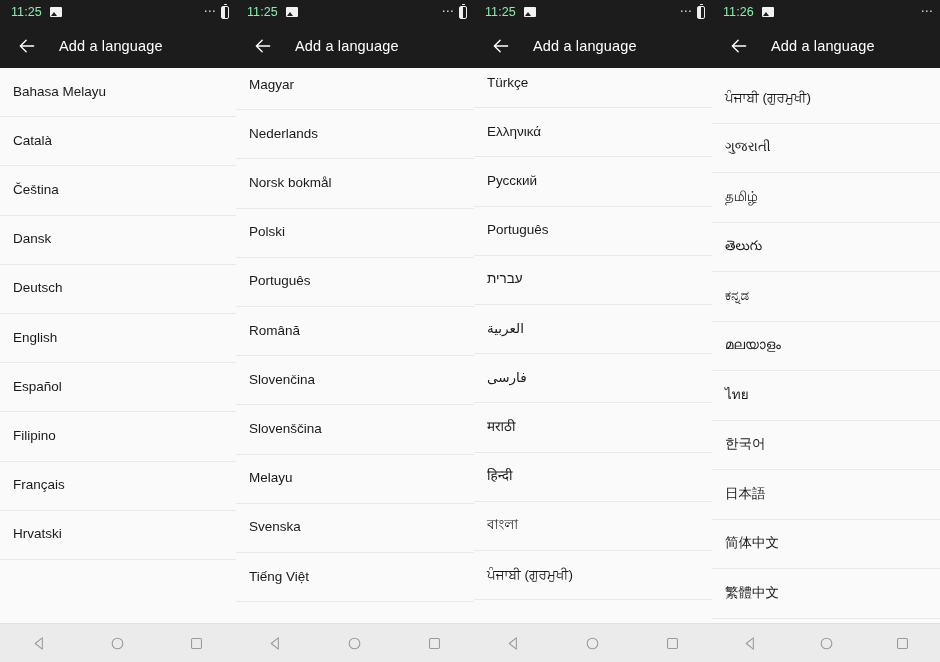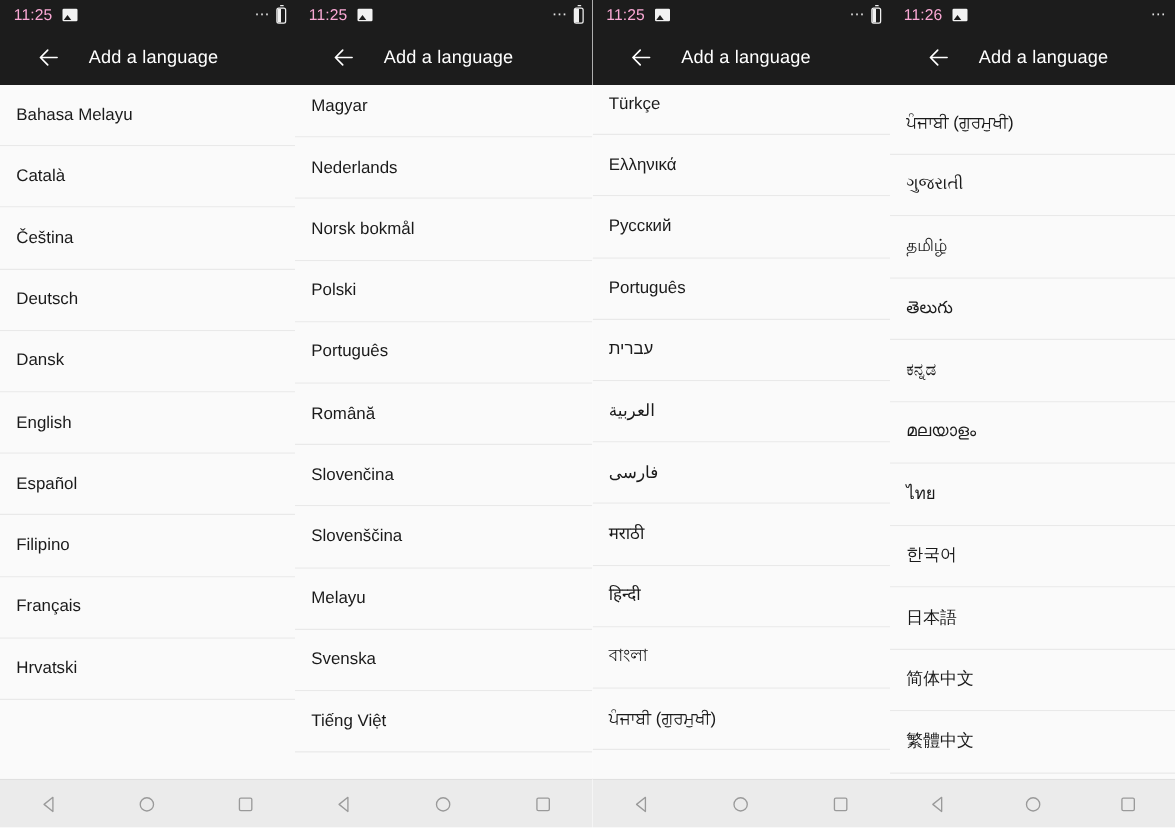--- a/index.html
+++ b/index.html
@@ -53,21 +53,21 @@
     flex: 0 0 auto;
   }
   .status-left {
     display: flex;
     align-items: center;
     gap: 8px;
   }
   .status-time {
     font-size: 12.5px;
     letter-spacing: 0.1px;
-    color: #f9a8d4;
+    color: #86efac;
     line-height: 1;
   }
   .status-right {
     display: flex;
     align-items: center;
     gap: 5px;
   }
   .icon-photo {
     width: 12px;
     height: 10px;
@@ -114,21 +114,21 @@
     border-radius: 1px;
   }
 
   
   .appbar {
     height: 44px;
     background: #1c1c1c;
     display: flex;
     align-items: center;
     flex: 0 0 auto;
-    padding-left: 24px;
+    padding-left: 12px;
     box-sizing: border-box;
   }
   .back-btn {
     width: 30px;
     height: 30px;
     display: flex;
     align-items: center;
     justify-content: center;
     cursor: pointer;
     flex: 0 0 auto;
@@ -229,24 +229,24 @@
         <div class="list-item">
             <span class="list-label">Bahasa Melayu</span>
           </div>
         <div class="list-item">
             <span class="list-label">Català</span>
           </div>
         <div class="list-item">
             <span class="list-label">Čeština</span>
           </div>
         <div class="list-item">
+            <span class="list-label">Dansk</span>
+          </div>
+        <div class="list-item">
             <span class="list-label">Deutsch</span>
-          </div>
-        <div class="list-item">
-            <span class="list-label">Dansk</span>
           </div>
         <div class="list-item">
             <span class="list-label">English</span>
           </div>
         <div class="list-item">
             <span class="list-label">Español</span>
           </div>
         <div class="list-item">
             <span class="list-label">Filipino</span>
           </div>

